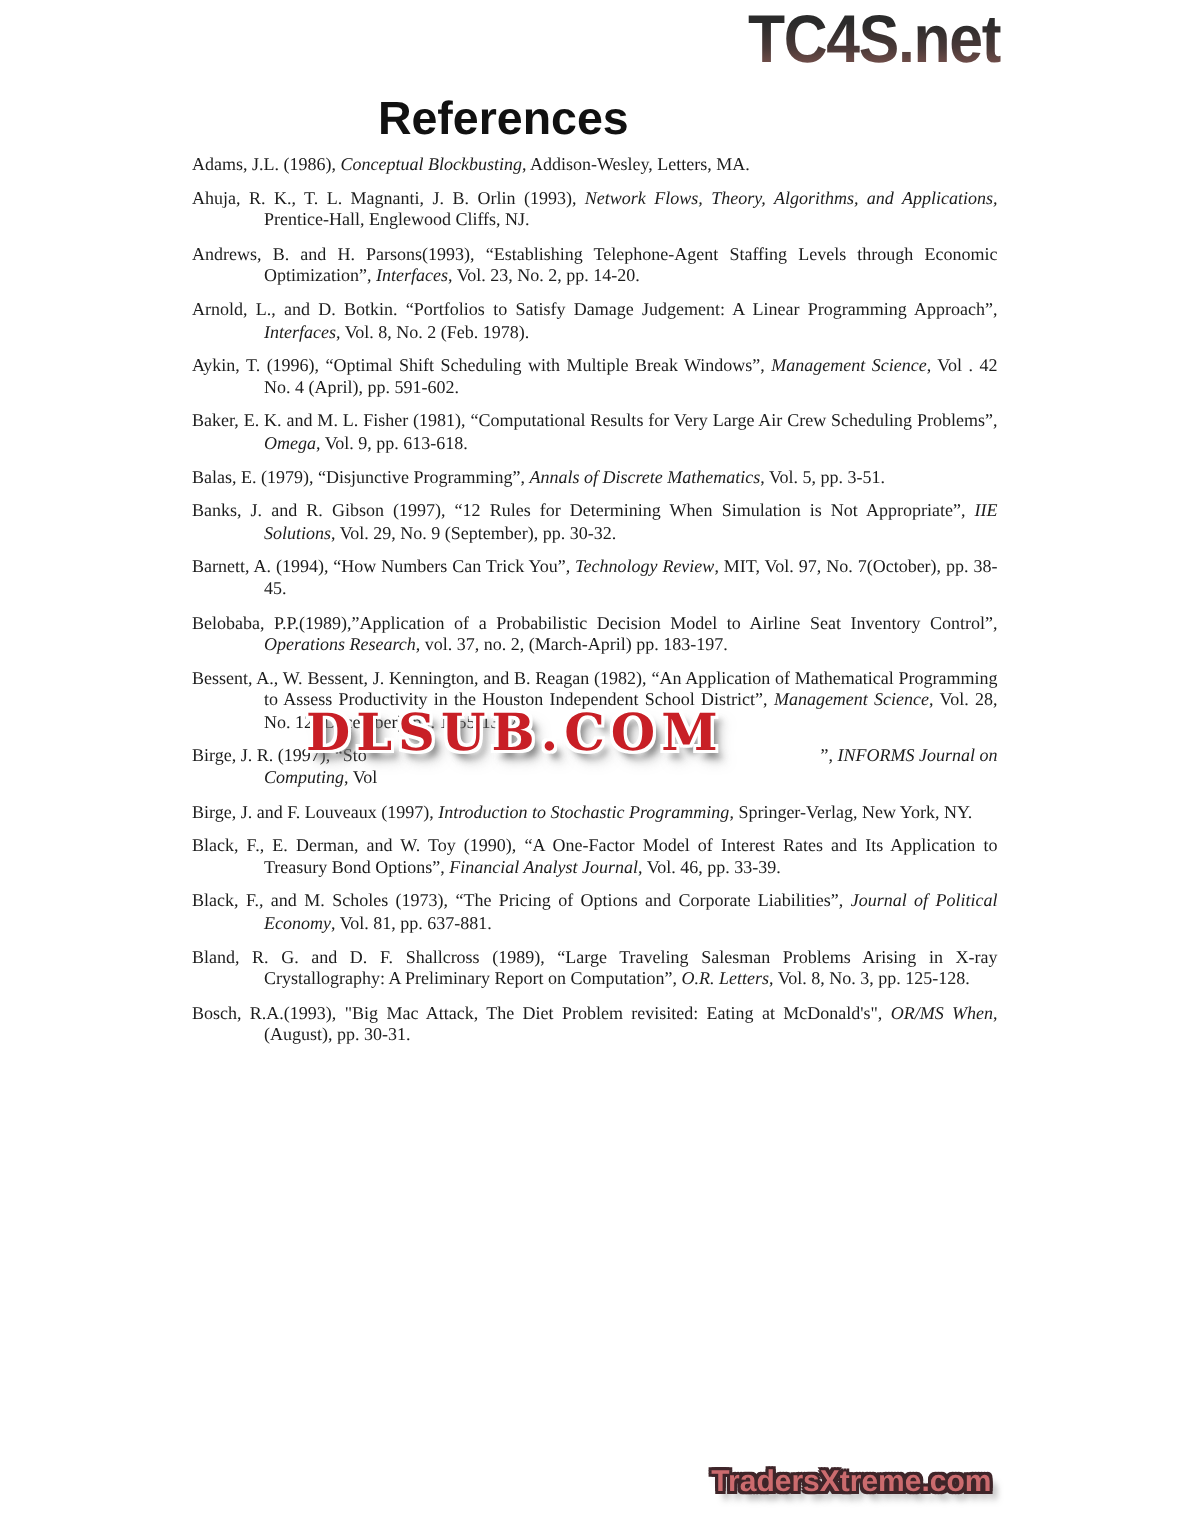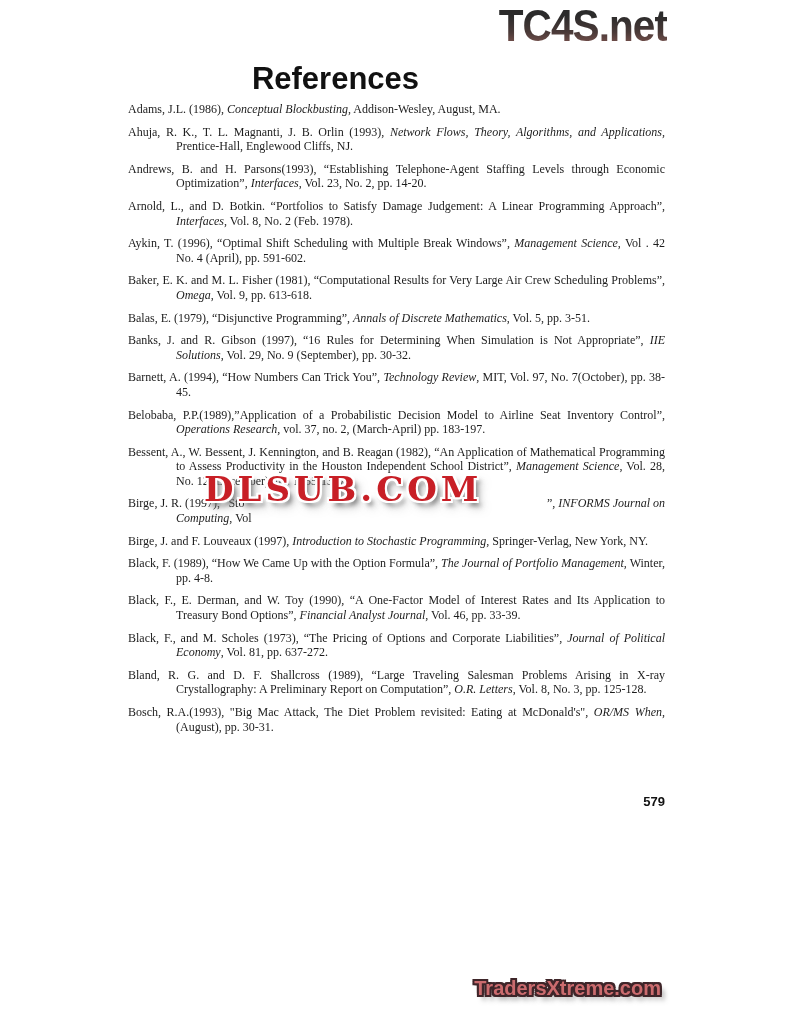--- a/index.html
+++ b/index.html
@@ -77,37 +77,35 @@
 </head>
 <body>
 
 <div class="page">
 
   <div class="wm-tc4s">TC4S.net</div>
 
   <h1 class="title">References</h1>
 
   <div class="refs">
-      <p class="ref"><span>Adams, J.L. (1986), </span><i>Conceptual Blockbusting</i><span>, Addison-Wesley, August, MA.</span></p>
+      <p class="ref"><span>Adams, J.L. (1986), </span><i>Conceptual Blockbusting</i><span>, Addison-Wesley, Letters, MA.</span></p>
       <p class="ref"><span>Ahuja, R. K., T. L. Magnanti, J. B. Orlin (1993), </span><i>Network Flows, Theory, Algorithms, and Applications,</i><span> Prentice-Hall, Englewood Cliffs, NJ.</span></p>
       <p class="ref"><span>Andrews, B. and H. Parsons(1993), “Establishing Telephone-Agent Staffing Levels through Economic Optimization”, </span><i>Interfaces</i><span>, Vol. 23, No. 2, pp. 14-20.</span></p>
       <p class="ref"><span>Arnold, L., and D. Botkin. “Portfolios to Satisfy Damage Judgement: A Linear Programming Approach”, </span><i>Interfaces</i><span>, Vol. 8, No. 2 (Feb. 1978).</span></p>
       <p class="ref"><span>Aykin, T. (1996), “Optimal Shift Scheduling with Multiple Break Windows”, </span><i>Management Science</i><span>, Vol . 42 No. 4 (April), pp. 591-602.</span></p>
       <p class="ref"><span>Baker, E. K. and M. L. Fisher (1981), “Computational Results for Very Large Air Crew Scheduling Problems”, </span><i>Omega</i><span>, Vol. 9, pp. 613-618.</span></p>
       <p class="ref"><span>Balas, E. (1979), “Disjunctive Programming”, </span><i>Annals of Discrete Mathematics</i><span>, Vol. 5, pp. 3-51.</span></p>
-      <p class="ref"><span>Banks, J. and R. Gibson (1997), “16 Rules for Determining When Simulation is Not Appropriate”, </span><i>IIE Solutions</i><span>, Vol. 29, No. 9 (September), pp. 30-32.</span></p>
+      <p class="ref"><span>Banks, J. and R. Gibson (1997), “12 Rules for Determining When Simulation is Not Appropriate”, </span><i>IIE Solutions</i><span>, Vol. 29, No. 9 (September), pp. 30-32.</span></p>
       <p class="ref"><span>Barnett, A. (1994), “How Numbers Can Trick You”, </span><i>Technology Review</i><span>, MIT, Vol. 97, No. 7(October), pp. 38-45.</span></p>
       <p class="ref"><span>Belobaba, P.P.(1989),”Application of a Probabilistic Decision Model to Airline Seat Inventory Control”, </span><i>Operations Research</i><span>, vol. 37, no. 2, (March-April) pp. 183-197.</span></p>
       <p class="ref"><span>Bessent, A., W. Bessent, J. Kennington, and B. Reagan (1982), “An Application of Mathematical Programming to Assess Productivity in the Houston Independent School District”, </span><i>Management Science</i><span>, Vol. 28, No. 12 (December), pp. 1355-1367.</span></p>
       <p class="ref rel"><span class="wm-dlsub">DLSUB.COM</span><span>Birge, J. R. (1997), “Sto</span><span class="fr"><span>”, </span><i>INFORMS Journal on</i></span><br><i>Computing</i><span>, Vol</span><span style="display: inline-block; width: 160px;"></span></p>
       <p class="ref"><span>Birge, J. and F. Louveaux (1997), </span><i>Introduction to Stochastic Programming</i><span>, Springer-Verlag, New York, NY.</span></p>
-      <p class="ref"><span>Black, F. (1989), “How We Came Up with the Option Formula”</span><i>, The Journal of Portfolio Management,</i><span> Winter, pp. 4-8.</span></p>
       <p class="ref"><span>Black, F., E. Derman, and W. Toy (1990), “A One-Factor Model of Interest Rates and Its Application to Treasury Bond Options”, </span><i>Financial Analyst Journal</i><span>, Vol. 46, pp. 33-39.</span></p>
-      <p class="ref"><span>Black, F., and M. Scholes (1973), “The Pricing of Options and Corporate Liabilities”, </span><i>Journal of Political Economy</i><span>, Vol. 81, pp. 637-272.</span></p>
+      <p class="ref"><span>Black, F., and M. Scholes (1973), “The Pricing of Options and Corporate Liabilities”, </span><i>Journal of Political Economy</i><span>, Vol. 81, pp. 637-881.</span></p>
       <p class="ref"><span>Bland, R. G. and D. F. Shallcross (1989), “Large Traveling Salesman Problems Arising in X-ray Crystallography: A Preliminary Report on Computation”, </span><i>O.R. Letters</i><span>, Vol. 8, No. 3, pp. 125-128.</span></p>
       <p class="ref"><span>Bosch, R.A.(1993), "Big Mac Attack, The Diet Problem revisited: Eating at McDonald's", </span><i>OR/MS When</i><span>, (August), pp. 30-31.</span></p>
     </div>
 
-  <div class="page-number">579</div>
 
   <div class="wm-traders">TradersXtreme.com</div>
 
 </div>
 
 </body></html>

